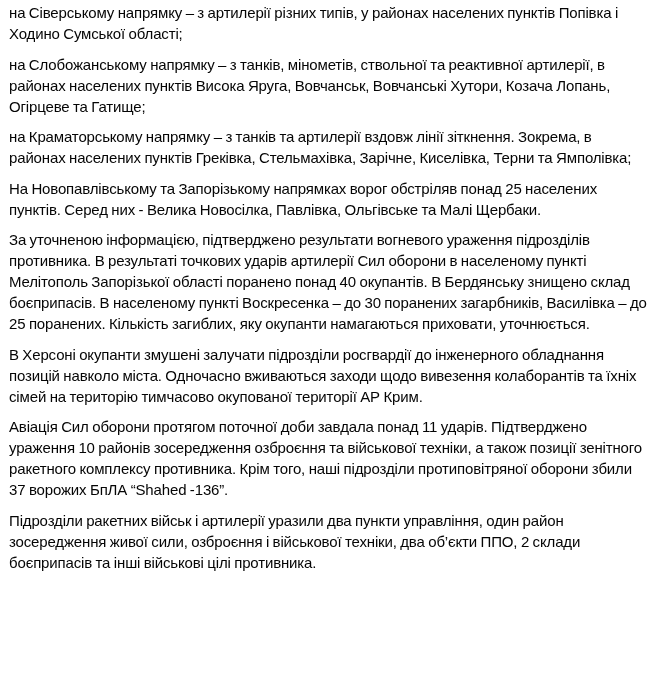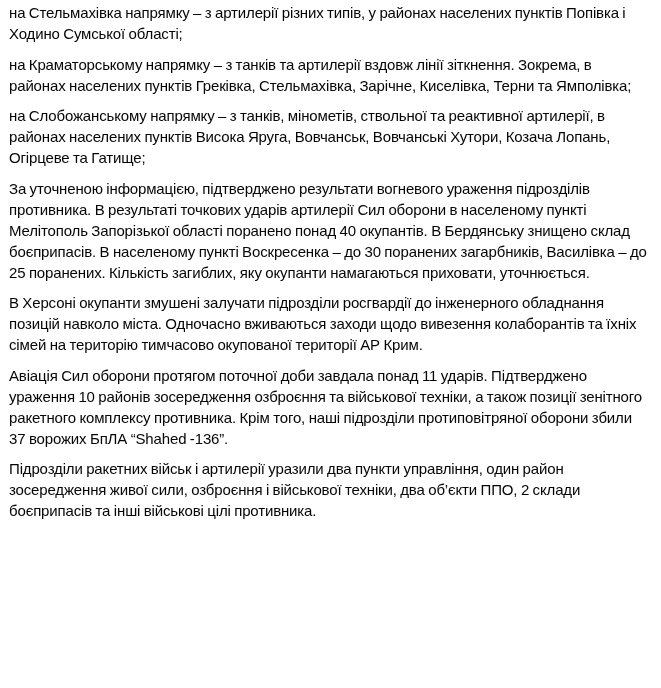--- a/index.html
+++ b/index.html
@@ -23,20 +23,21 @@
   }
   .post p {
     margin: 0 0 9.5px 0;
     white-space: normal;
   }
 </style>
 </head>
 <body>
 
 <div class="post">
-  <p>на Стельмахівка напрямку – з артилерії різних типів, у районах населених пунктів Попівка і Ходино Сумської області;</p>
+  <p>на Сіверському напрямку – з артилерії різних типів, у районах населених пунктів Попівка і Ходино Сумської області;</p>
+  <p>на Слобожанському напрямку – з танків, мінометів, ствольної та реактивної артилерії, в районах населених пунктів Висока Яруга, Вовчанськ, Вовчанські Хутори, Козача Лопань, Огірцеве та Гатище;</p>
   <p>на Краматорському напрямку – з танків та артилерії вздовж лінії зіткнення. Зокрема, в районах населених пунктів Греківка, Стельмахівка, Зарічне, Киселівка, Терни та Ямполівка;</p>
-  <p>на Слобожанському напрямку – з танків, мінометів, ствольної та реактивної артилерії, в районах населених пунктів Висока Яруга, Вовчанськ, Вовчанські Хутори, Козача Лопань, Огірцеве та Гатище;</p>
+  <p>На Новопавлівському та Запорізькому напрямках ворог обстріляв понад 25 населених пунктів. Серед них - Велика Новосілка, Павлівка, Ольгівське та Малі Щербаки.</p>
   <p>За уточненою інформацією, підтверджено результати вогневого ураження підрозділів противника. В результаті точкових ударів артилерії Сил оборони в населеному пункті Мелітополь Запорізької області поранено понад 40 окупантів. В Бердянську знищено склад боєприпасів. В населеному пункті Воскресенка – до 30 поранених загарбників, Василівка – до 25 поранених. Кількість загиблих, яку окупанти намагаються приховати, уточнюється.</p>
   <p>В Херсоні окупанти змушені залучати підрозділи росгвардії до інженерного обладнання позицій навколо міста. Одночасно вживаються заходи щодо вивезення колаборантів та їхніх сімей на територію тимчасово окупованої території АР Крим.</p>
   <p>Авіація Сил оборони протягом поточної доби завдала понад 11 ударів. Підтверджено ураження 10 районів зосередження озброєння та військової техніки, а також позиції зенітного ракетного комплексу противника. Крім того, наші підрозділи протиповітряної оборони збили 37 ворожих БпЛА “Shahed -136”.</p>
   <p>Підрозділи ракетних військ і артилерії уразили два пункти управління, один район зосередження живої сили, озброєння і військової техніки, два об’єкти ППО, 2 склади боєприпасів та інші військові цілі противника.</p>
 </div>
 
 </body></html>

